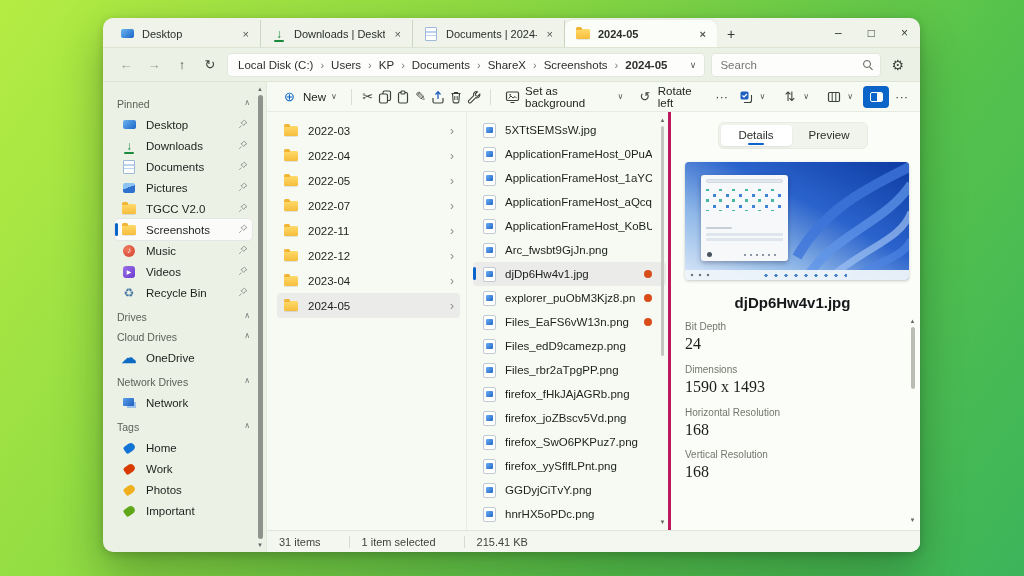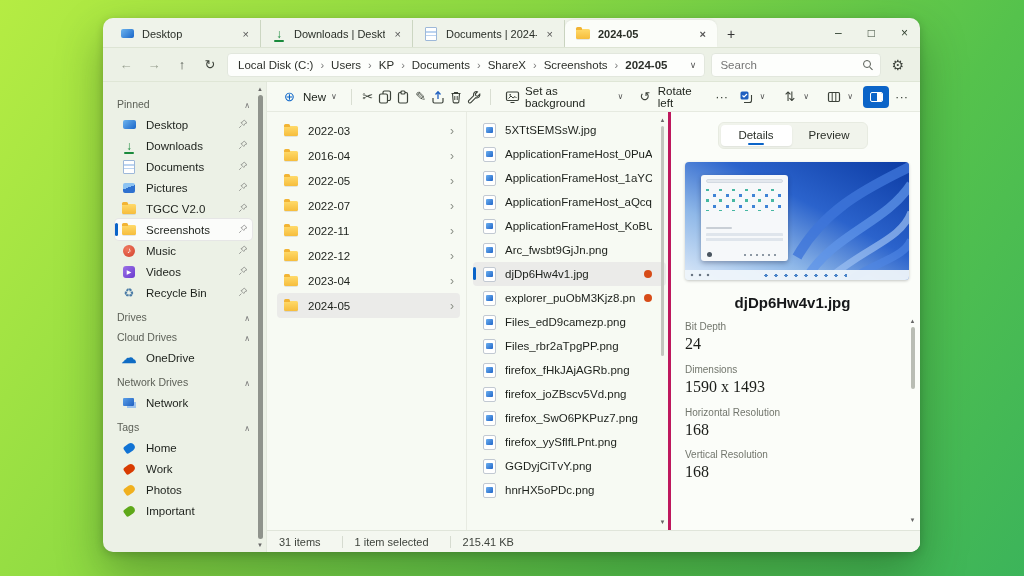--- a/index.html
+++ b/index.html
@@ -54,21 +54,21 @@
   .search-box { width:170px; height:24px; background:#fdfefc; border:1px solid #e2e7dd; border-radius:4px; display:flex; align-items:center; padding:0 8px; gap:6px; }
   .search-box input { border:none; outline:none; background:transparent; flex:1; font-size:11.5px; color:#444; font-family:"Liberation Sans",sans-serif; min-width:0; }
   .search-glyph { width:9px; height:9px; position:relative; flex:none; }
   .search-glyph::before{ content:""; position:absolute; width:6px; height:6px; border:1.3px solid #5a5f57; border-radius:50%; left:0; top:0; }
   .search-glyph::after{ content:""; position:absolute; width:4px; height:1.3px; background:#5a5f57; transform:rotate(45deg); right:-1px; bottom:0; }
   .gear-btn { font-size:14px; color:#3e443c; padding:0 4px; }
   
   .body-row { flex:1; display:flex; min-height:0; }
   
   .sidebar { width:163px; flex:none; position:relative; padding:8px 14px 4px 12px; overflow:hidden; }
-  .sb-section-title { font-size:10.5px; color:#5d6158; display:flex; align-items:flex-end; margin:8px 2px 4px 2px; }
+  .sb-section-title { font-size:10.5px; color:#5d6158; display:flex; align-items:flex-start; margin:8px 2px 4px 2px; }
   .sb-section-title .sb-chev { margin-left:auto; font-size:8px; color:#777; }
   .sb-item { height:21px; display:flex; align-items:center; gap:9px; padding:0 4px 0 6px; border-radius:4px; position:relative; font-size:11.5px; color:#1d211c; }
   .sb-item .sb-label { flex:1; white-space:nowrap; overflow:hidden; }
   .sb-item .pin { flex:none; opacity:.55; }
   .sb-item.selected { background:#fbfcfa; box-shadow:0 0 0 1px #e6e6e6; }
   .sb-item.selected::before { content:""; position:absolute; left:0; top:4px; width:3px; height:13px; border-radius:2px; background:#0b64c8; }
   .sb-scroll { position:absolute; right:1px; top:3px; bottom:3px; width:10px; display:flex; flex-direction:column; align-items:center; }
   .sb-scroll .arr { font-size:6px; color:#666; line-height:8px; }
   .sb-scroll .thumb { width:5px; flex:1; margin:2px 0; background:#8f938c; border-radius:3px; }
   
@@ -121,21 +121,21 @@
   .pv-taskbar .tb-start { position:absolute; left:3px; top:3px; width:26px; height:4px; background-image:radial-gradient(circle 1.6px,#6a7683 1.4px,transparent 1.6px); background-size:8px 4px; }
   .pane-filename { text-align:center; font-size:15px; font-weight:bold; margin:14px 0 10px; color:#16181a; }
   .pd-field { margin-bottom:9px; }
   .pd-label { font-size:10px; color:#72766d; margin-bottom:2px; }
   .pd-value { font-size:16px; color:#1b1d19; line-height:1.3; word-break:break-all;font-family:Liberation Serif, serif; }
   .pane-scroll { position:absolute; right:3px; top:205px; bottom:6px; width:9px; display:flex; flex-direction:column; align-items:center; }
   .pane-scroll .arr { font-size:6px; color:#666; line-height:8px; }
   .pane-scroll .thumb { width:4px; height:62px; margin-top:2px; background:#b9bdb4; border-radius:2px; }
   .pane-scroll .spacer { flex:1; }
   
-  .statusbar { height:22px; flex:none; display:flex; align-items:center; gap:9px; border-top:1px solid #e0e5da; background:#f4f7f0; padding-left:12px; font-size:11px; color:#3d423b; }
+  .statusbar { height:22px; flex:none; display:flex; align-items:center; gap:16px; border-top:1px solid #e0e5da; background:#f4f7f0; padding-left:12px; font-size:11px; color:#3d423b; }
   .sb-stat { padding:0 12px; }
   .sb-stat:first-child { padding-left:0; }
   .sb-stat + .sb-stat { border-left:1px solid #d6dbd0; }
 </style>
 </head>
 <body>
 
 <div class="window">
 
   <div class="tabbar">
@@ -450,21 +450,21 @@
         <div class="col-folders">
 
             <div class="folder-row">
               <span data-icon="folder"></span>
               <span class="f-name">2022-03</span>
               <span class="f-chev">›</span>
             </div>
 
             <div class="folder-row">
               <span data-icon="folder"></span>
-              <span class="f-name">2016-04</span>
+              <span class="f-name">2022-04</span>
               <span class="f-chev">›</span>
             </div>
 
             <div class="folder-row">
               <span data-icon="folder"></span>
               <span class="f-name">2022-05</span>
               <span class="f-chev">›</span>
             </div>
 
             <div class="folder-row">
@@ -542,20 +542,25 @@
                 <span class="fi-name">djDp6Hw4v1.jpg</span>
                 <span class="tag-dot"></span>
               </div>
 
               <div class="file-row">
                 <span data-icon="image-file"></span>
                 <span class="fi-name">explorer_puObM3Kjz8.png</span>
                 <span class="tag-dot"></span>
               </div>
 
+              <div class="file-row">
+                <span data-icon="image-file"></span>
+                <span class="fi-name">Files_EaFS6vW13n.png</span>
+                <span class="tag-dot"></span>
+              </div>
 
               <div class="file-row">
                 <span data-icon="image-file"></span>
                 <span class="fi-name">Files_edD9camezp.png</span>
 
               </div>
 
               <div class="file-row">
                 <span data-icon="image-file"></span>
                 <span class="fi-name">Files_rbr2aTpgPP.png</span>

